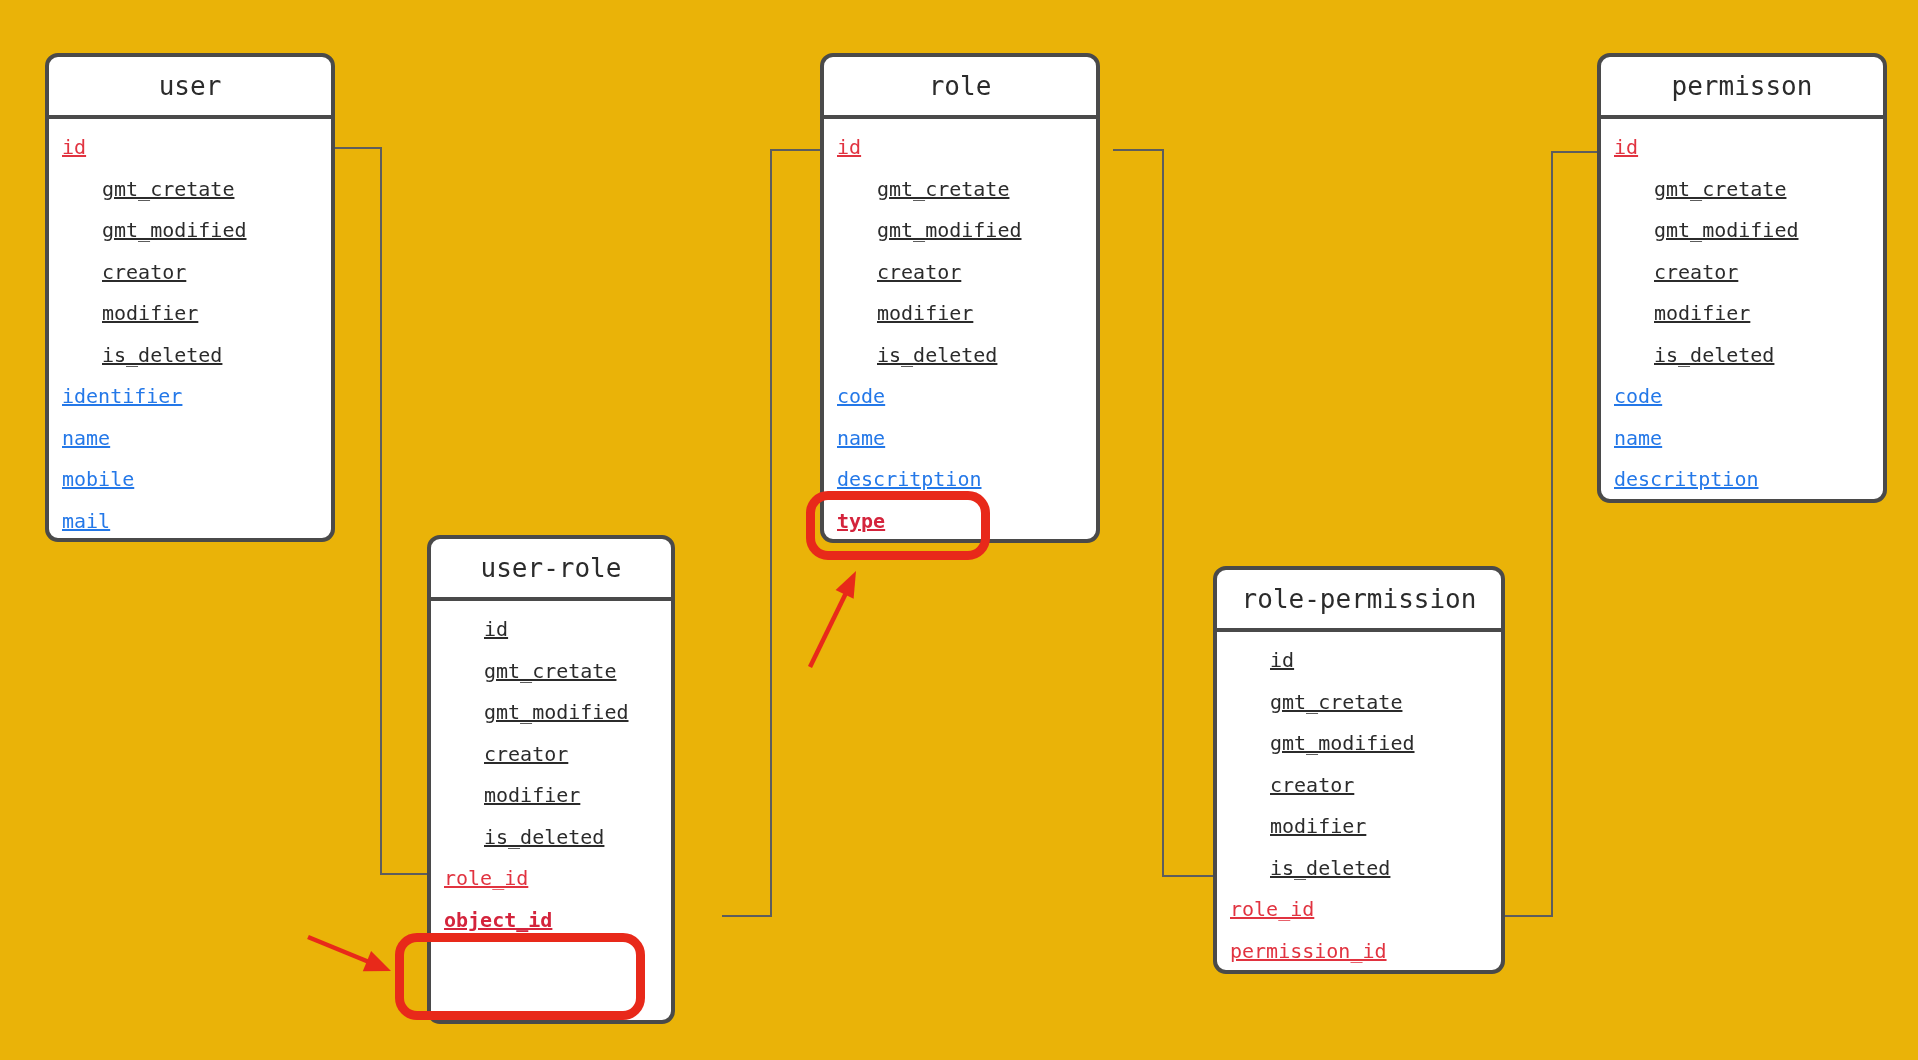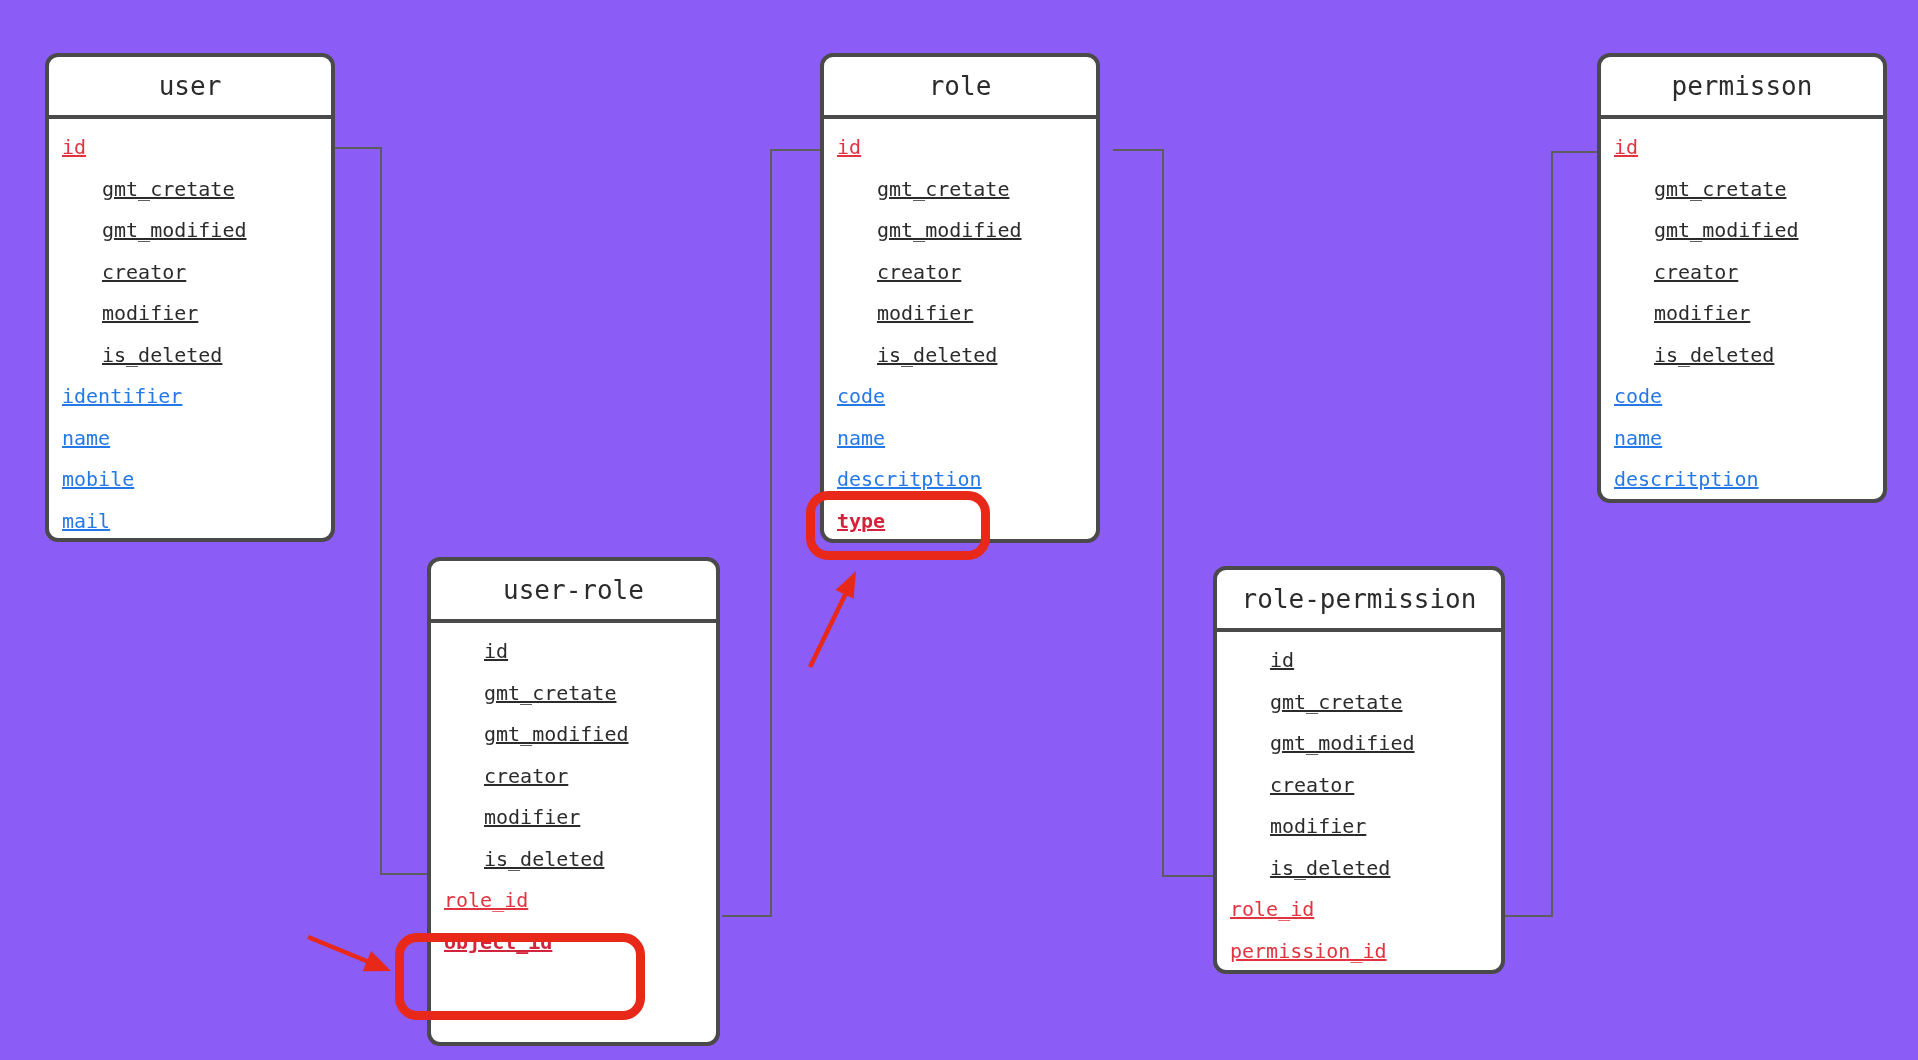--- a/index.html
+++ b/index.html
@@ -1,16 +1,16 @@
 <!DOCTYPE html>
 <html><head>
 <meta charset="utf-8">
 <style>
   html,body{margin:0;padding:0;background:#ffffff;}
-  #canvas{position:relative;width:1918px;height:1060px;background:#8b5cf6;overflow:hidden;
+  #canvas{position:relative;width:1918px;height:1060px;background:#eab308;overflow:hidden;
           font-family:"DejaVu Sans Mono","Liberation Mono",monospace;}
   svg.layer{position:absolute;left:0;top:0;width:1918px;height:1060px;}
   #connector-layer{z-index:0;}
   #annotation-layer{z-index:3;pointer-events:none;}
   .tbl{position:absolute;background:#ffffff;border:4px solid #4a4a4a;border-radius:13px;
        box-sizing:border-box;z-index:1;}
   .tbl-title{height:58px;border-bottom:4px solid #4a4a4a;display:flex;align-items:center;
        justify-content:center;font-size:26px;color:#2b2b2b;letter-spacing:0;}
   .tbl-body{padding:8px 0 0 13px;}
   .fld{height:41.5px;line-height:41.5px;font-size:20px;white-space:nowrap;text-decoration:underline;}
@@ -73,21 +73,21 @@
       <div class="fld p">gmt_modified</div>
       <div class="fld p">creator</div>
       <div class="fld p">modifier</div>
       <div class="fld p">is_deleted</div>
       <div class="fld a">code</div>
       <div class="fld a">name</div>
       <div class="fld a">descritption</div>
     </div>
   </div>
 
-  <div class="tbl" style="left:427px;top:557px;width:293px;height:489px">
+  <div class="tbl" style="left:427px;top:535px;width:248px;height:489px">
     <div class="tbl-title">user-role</div>
     <div class="tbl-body">
       <div class="fld p">id</div>
       <div class="fld p">gmt_cretate</div>
       <div class="fld p">gmt_modified</div>
       <div class="fld p">creator</div>
       <div class="fld p">modifier</div>
       <div class="fld p">is_deleted</div>
       <div class="fld k">role_id</div>
       <div class="fld hl">object_id</div>

